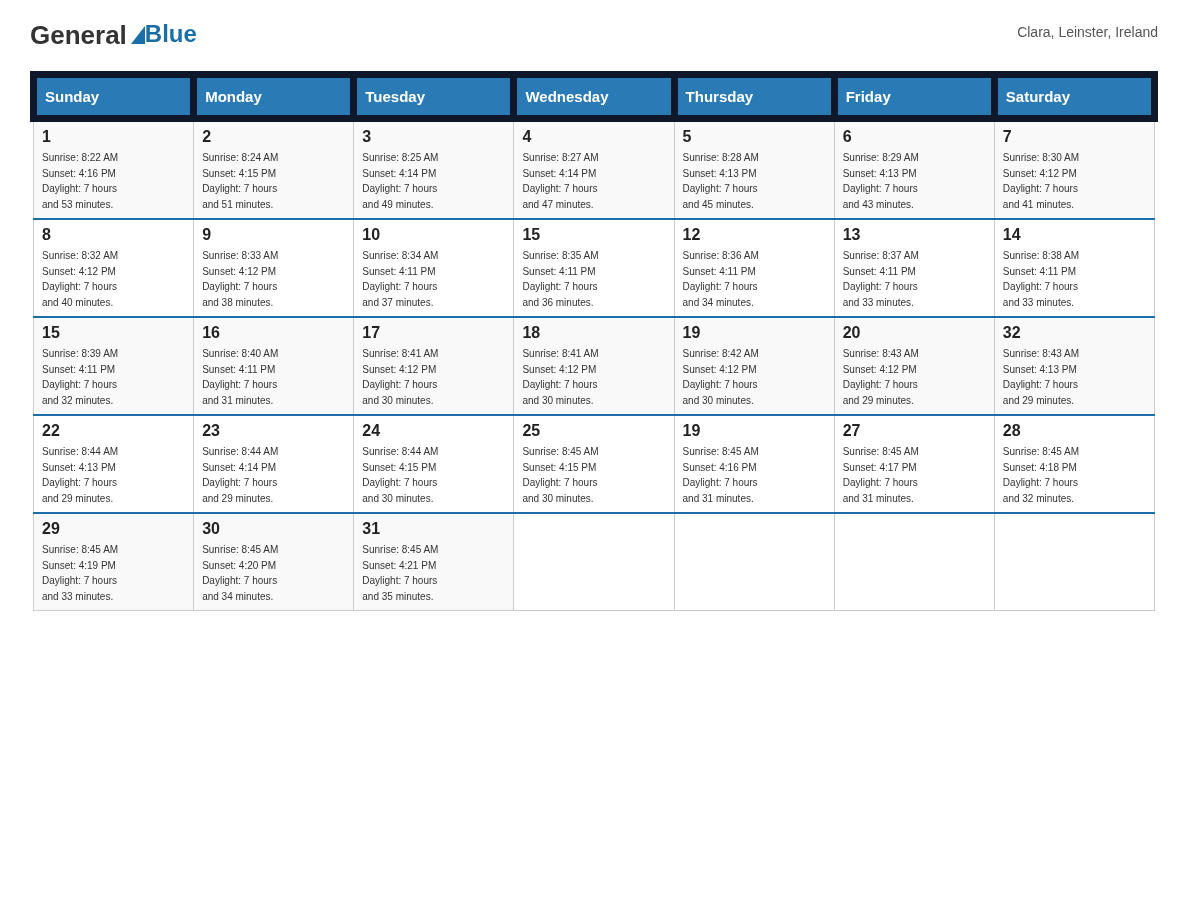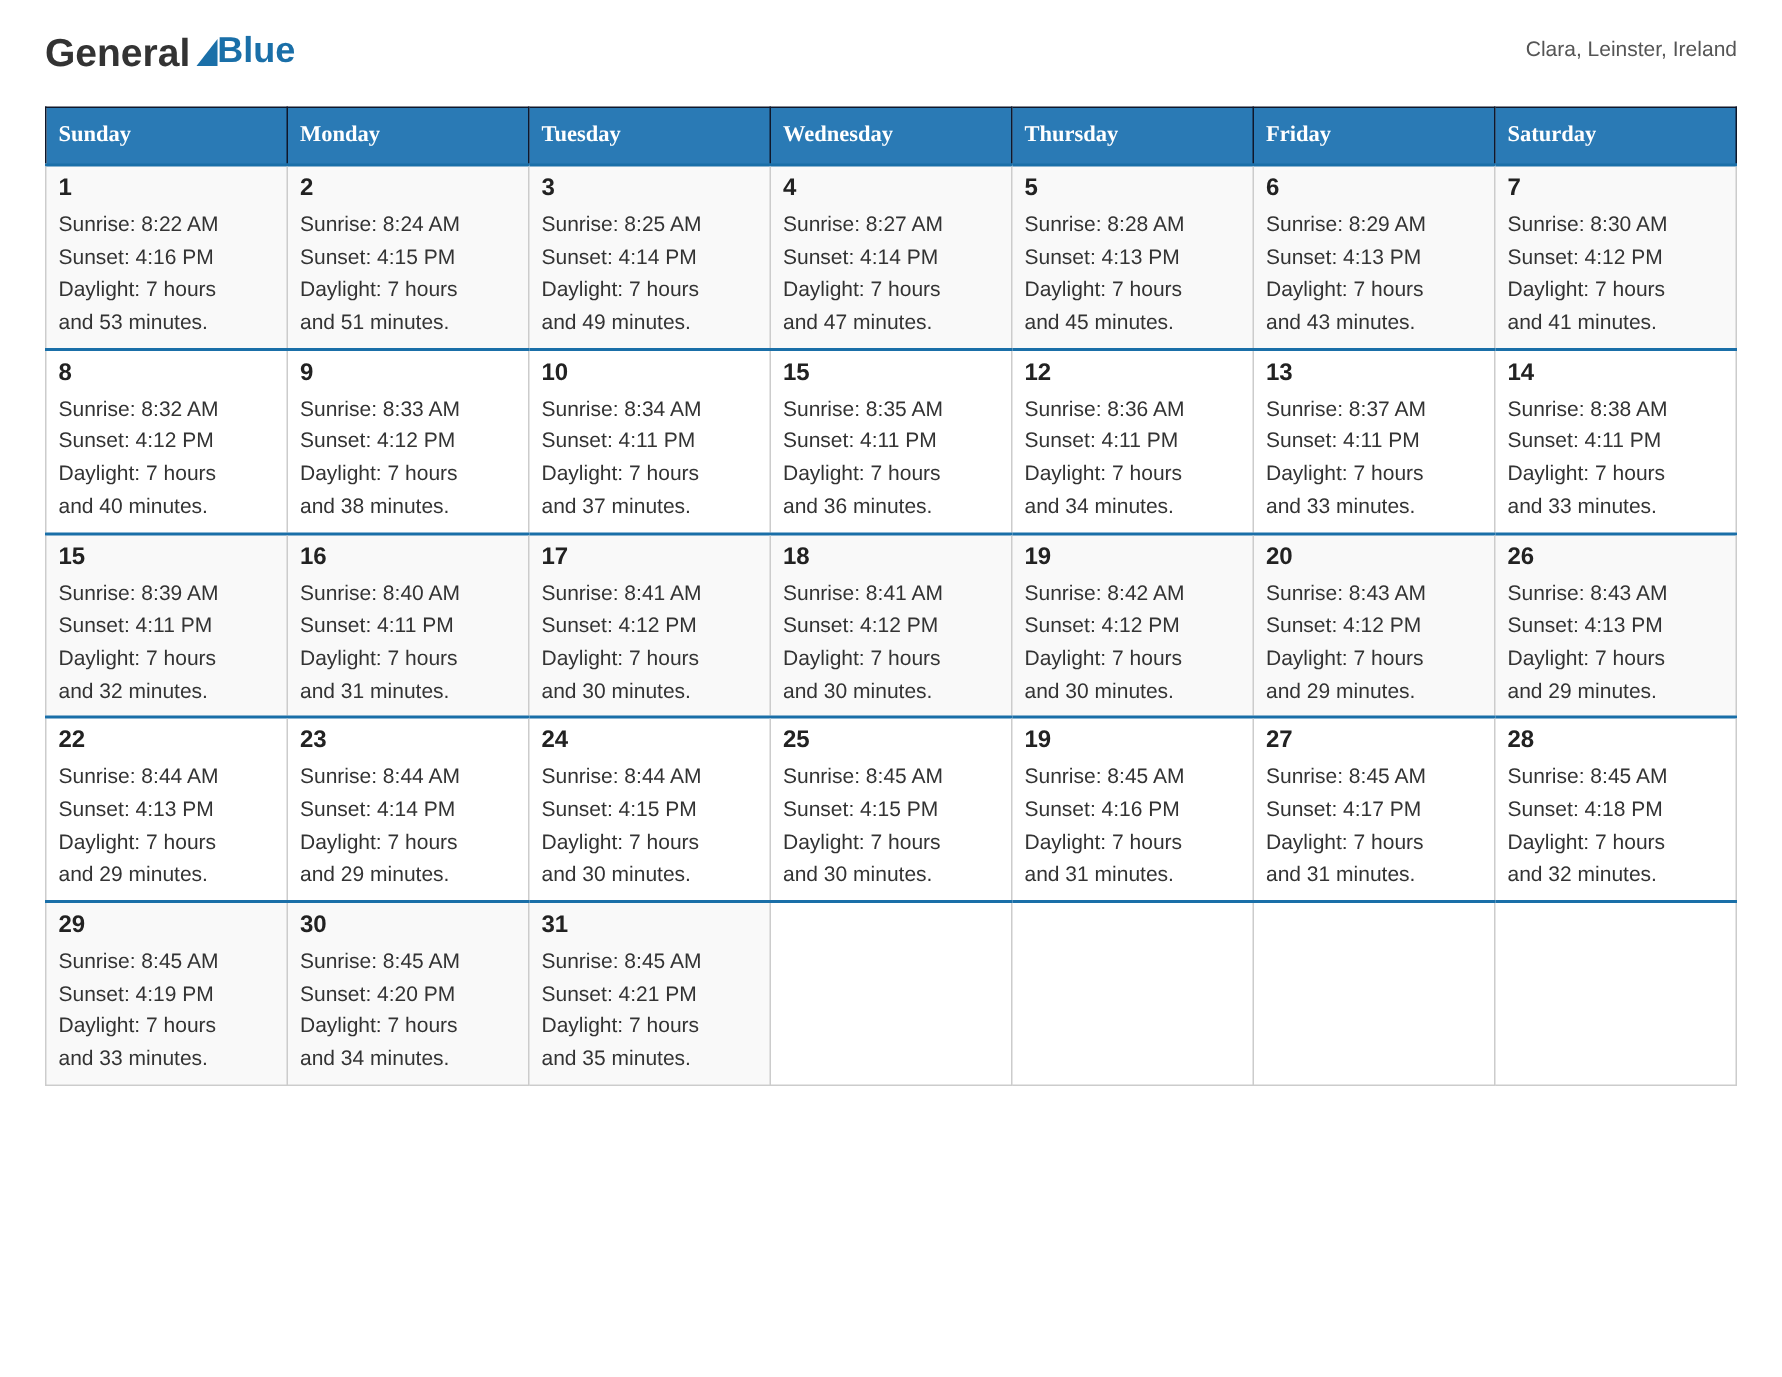--- a/index.html
+++ b/index.html
@@ -69,38 +69,37 @@
       border-collapse: collapse;
       border: 1px solid #aaa;
     }
     .calendar thead tr th {
       background-color: #2a7ab5;
       color: #fff;
       padding: 10px 8px;
       font-size: 15px;
       font-weight: bold;
       text-align: left;
-      border: 1px solid #0f172a;
-      font-family: Liberation Serif, serif;
+      border: 7px solid #0f172a;
     }
     .calendar tbody tr td {
       vertical-align: top;
       border: 1px solid #ccc;
       padding: 6px 8px;
       width: 14.28%;
       min-height: 100px;
     }
     .day-number {
       font-size: 16px;
       font-weight: bold;
       color: #222;
       margin-bottom: 4px;
     }
     .day-info {
-      font-size: 14px;
+      font-size: 10px;
       color: #333;
       line-height: 1.55;
     }
     .calendar tbody tr:nth-child(odd) td {
       background-color: #f9f9f9;
     }
     .calendar tbody tr:nth-child(even) td {
       background-color: #ffffff;
     }
     .empty-cell {
@@ -224,21 +223,21 @@
         </td>
         <td>
           <div class="day-number">19</div>
           <div class="day-info">Sunrise: 8:42 AM<br>Sunset: 4:12 PM<br>Daylight: 7 hours<br>and 30 minutes.</div>
         </td>
         <td>
           <div class="day-number">20</div>
           <div class="day-info">Sunrise: 8:43 AM<br>Sunset: 4:12 PM<br>Daylight: 7 hours<br>and 29 minutes.</div>
         </td>
         <td>
-          <div class="day-number">26</div>
+          <div class="day-number">32</div>
           <div class="day-info">Sunrise: 8:43 AM<br>Sunset: 4:13 PM<br>Daylight: 7 hours<br>and 29 minutes.</div>
         </td>
       </tr>
       <tr>
         <td>
           <div class="day-number">22</div>
           <div class="day-info">Sunrise: 8:44 AM<br>Sunset: 4:13 PM<br>Daylight: 7 hours<br>and 29 minutes.</div>
         </td>
         <td>
           <div class="day-number">23</div>

